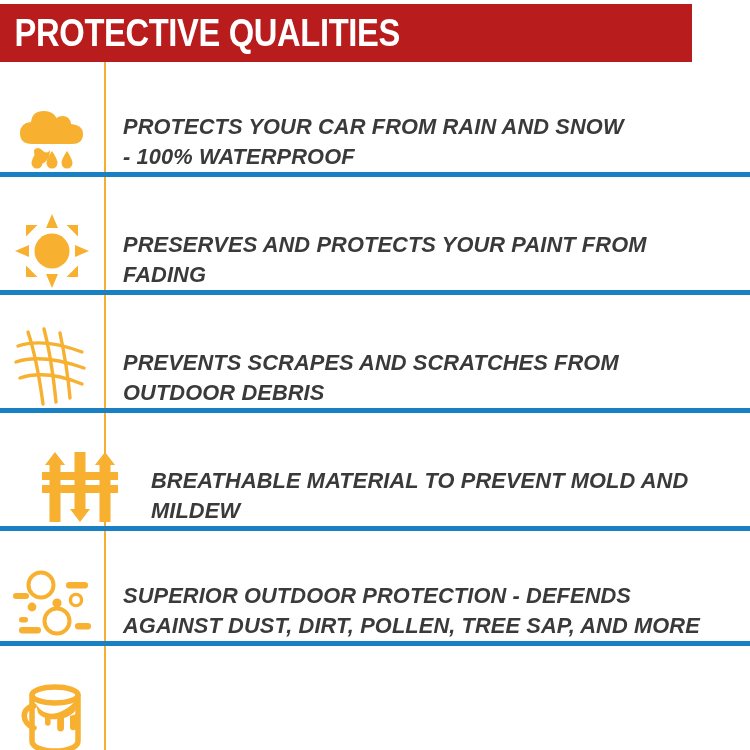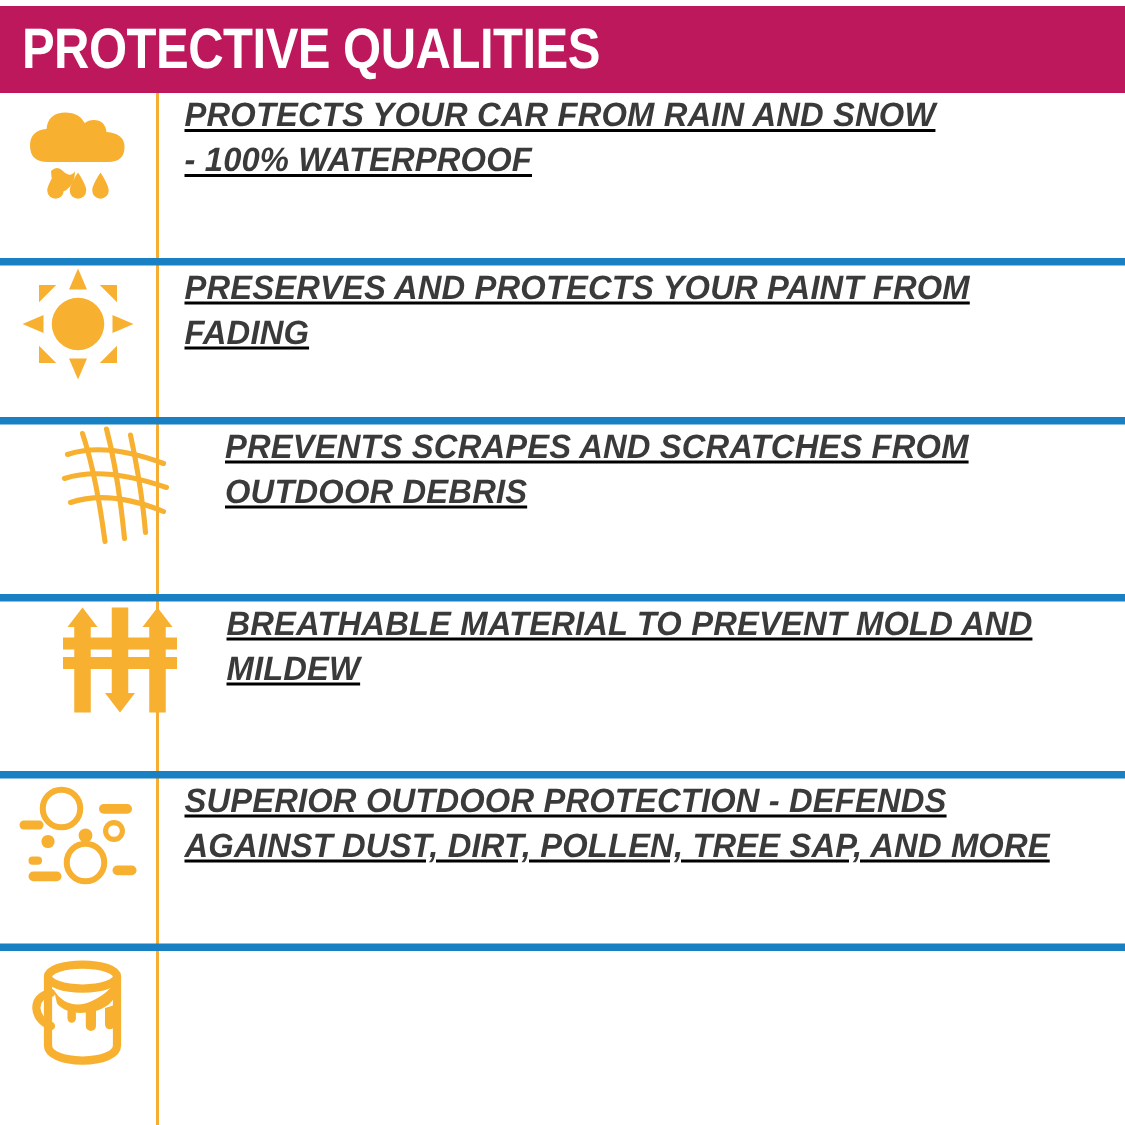--- a/index.html
+++ b/index.html
@@ -21,23 +21,23 @@
     height: 750px;
     background: #ffffff;
     box-sizing: border-box;
   }
 
   
   .header {
     position: absolute;
     top: 4px;
     left: 0;
-    width: 750px;
+    width: 692px;
     height: 58px;
-    background: #be185d;
+    background: #b91c1c;
     display: flex;
     align-items: center;
     box-sizing: border-box;
   }
   .header-title {
     color: #ffffff;
     font-family: "Liberation Sans Narrow", "Liberation Sans", sans-serif;
     font-weight: bold;
     font-size: 38px;
     letter-spacing: -0.4px;
@@ -62,24 +62,23 @@
   
   .rows {
     position: absolute;
     top: 62px;
     left: 0;
     width: 750px;
   }
   .row {
     position: relative;
     display: flex;
-    align-items: flex-start;
-    width: 750px;
-    box-sizing: border-box;
-    text-decoration: underline;
+    align-items: flex-end;
+    width: 750px;
+    box-sizing: border-box;
   }
   .row-divider {
     width: 750px;
     height: 5px;
     background: #1a80c4;
     flex: none;
   }
   .icon-cell {
     width: 104px;
     flex: none;
@@ -101,22 +100,22 @@
     font-style: italic;
     font-size: 22.5px;
     line-height: 1.33;
     letter-spacing: 0.1px;
     white-space: pre-line;
     transform: scaleX(0.97);
     transform-origin: left center;
   }
 
   .r1 { height: 110px; }
-  .r2 { height: 101px; }
-  .r3 { height: 113px; padding-left: 27px; }
+  .r2 { height: 113px; }
+  .r3 { height: 113px; }
   .r4 { height: 113px; padding-left: 28px; }
   .r5 { height: 110px; }
   .r6 { height: 112px; }
 
   svg { display: block; overflow: visible; }
 </style>
 </head>
 <body>
 
 <div class="infographic">

